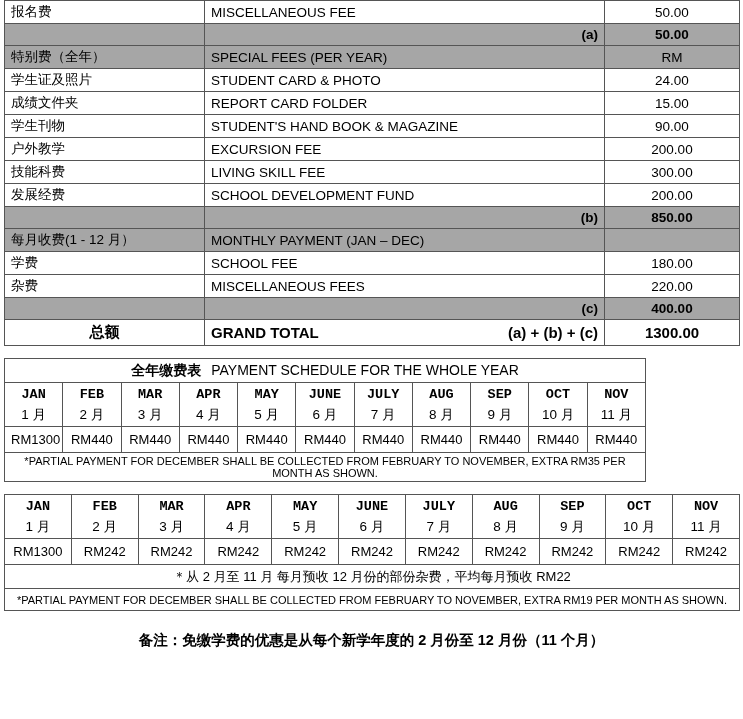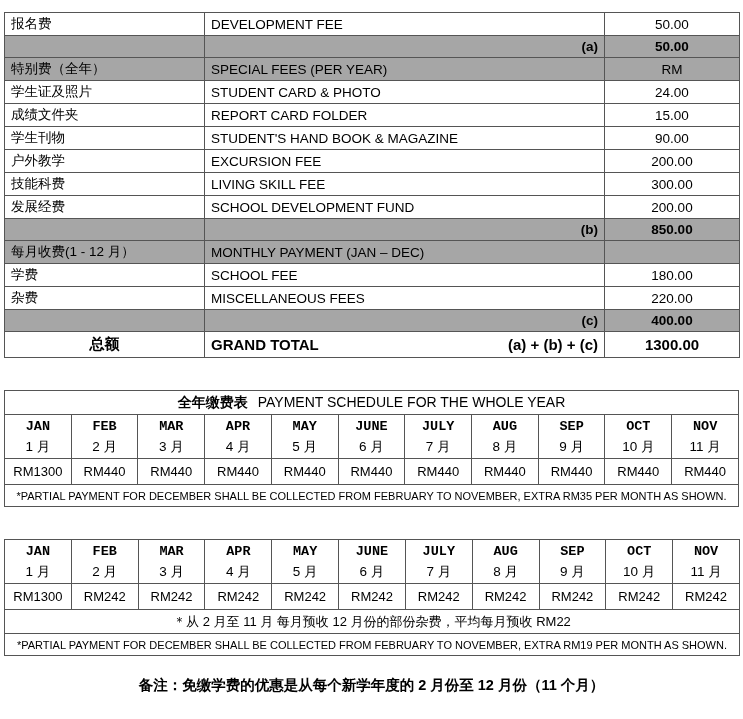--- a/index.html
+++ b/index.html
@@ -12,21 +12,21 @@
     height: 719px;
     font-family: "Liberation Sans", sans-serif;
     color: #000000;
     font-size: 13px;
   }
   .page {
     width: 743px;
     height: 719px;
     position: relative;
     box-sizing: border-box;
-    padding: 12px 4px;
+    padding: 0 4px;
   }
   table {
     border-collapse: collapse;
     width: 735px;
     table-layout: fixed;
   }
   td, th {
     border: 1px solid #555555;
     padding: 2px 6px;
     font-weight: normal;
@@ -52,23 +52,22 @@
   }
   .grand-label {
     text-align: center;
     font-weight: bold;
   }
 
   .spacer { height: 12px; }
 
   
   .sched {
-    width: 735px;
+    width: 642px;
     table-layout: fixed;
-    margin-top: 20px;
   }
   .sched td {
     text-align: center;
     font-size: 13px;
   }
   .sched .title-row td {
     height: 24px;
     font-size: 14px;
   }
   .sched .title-cn {
@@ -103,21 +102,21 @@
 </style>
 </head>
 <body>
 
 <div class="page">
 
   <table class="fee-table">
     <tbody>
         <tr>
           <td class="col-cn">报名费</td>
-          <td class="col-en">DEVELOPMENT FEE</td>
+          <td class="col-en">MISCELLANEOUS FEE</td>
           <td class="col-amt">50.00</td>
         </tr>
         <tr>
           <td class="col-cn shaded"></td>
           <td class="col-en right bold shaded">(a)</td>
           <td class="col-amt bold shaded">50.00</td>
         </tr>
         <tr>
           <td class="col-cn shaded">特别费（全年）</td>
           <td class="col-en shaded">SPECIAL FEES (PER YEAR)</td>

